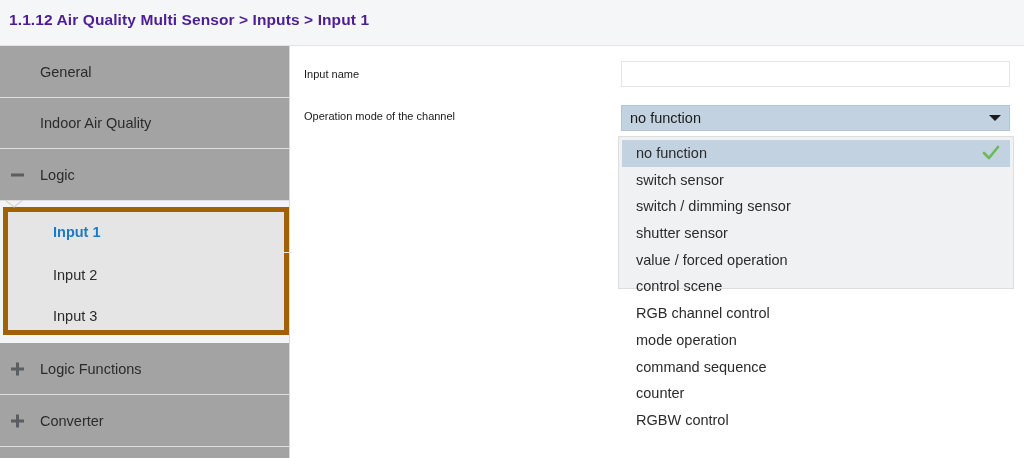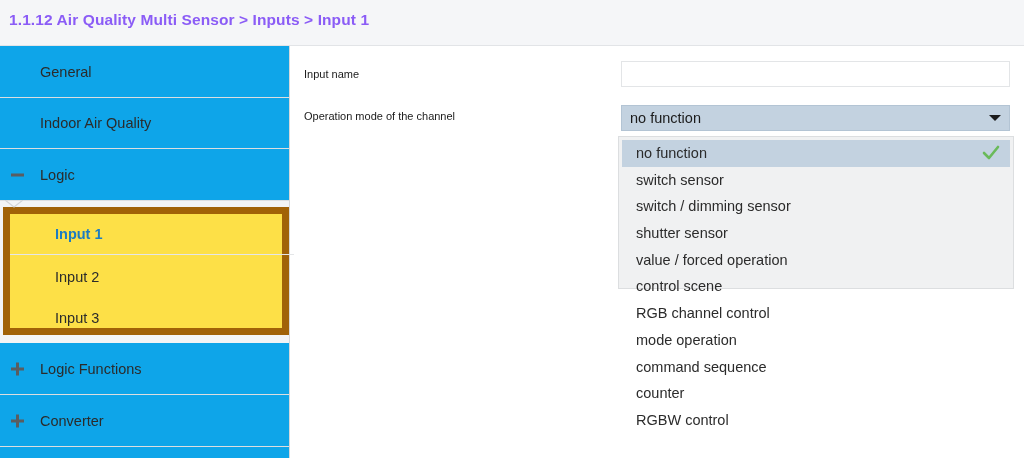--- a/index.html
+++ b/index.html
@@ -30,21 +30,21 @@
     background: #f5f6f8;
     border-bottom: 1px solid #e2e4e7;
     box-sizing: border-box;
   }
   .breadcrumb {
     position: absolute;
     left: 9px;
     top: 11px;
     font-size: 15.5px;
     font-weight: bold;
-    color: #8b5cf6;
+    color: #4c1d95;
     letter-spacing: 0.1px;
     white-space: nowrap;
   }
 
   
   .sidebar {
     position: absolute;
     left: 0;
     top: 46px;
     width: 290px;
@@ -52,21 +52,21 @@
     background: #f3f4f5;
     border-right: 1px solid #d6d8da;
     box-sizing: border-box;
   }
   .nav-item {
     position: absolute;
     left: 0;
     width: 289px;
     box-sizing: border-box;
     border-bottom: 1px solid #dcdee0;
-    background: #0ea5e9;
+    background: #a3a3a3;
     padding-left: 14px;
   }
   .nav-item .nav-label {
     position: absolute;
     left: 40px;
     top: 50%;
     transform: translateY(-50%);
     font-size: 14.5px;
     color: #2b2b2b;
     white-space: nowrap;
@@ -94,22 +94,22 @@
     width: 3px; height: 13px;
   }
 
   
   .subpanel {
     position: absolute;
     left: 3px;
     top: 207px;
     width: 286px;
     height: 128px;
-    background: #fde047;
-    border: 7px solid #a16207;
+    background: #e5e5e5;
+    border: 5px solid #a16207;
     box-sizing: border-box;
     z-index: 5;
   }
   .notch {
     position: absolute;
     left: 5px;
     top: 200px;
     width: 18px;
     height: 8px;
     z-index: 6;

